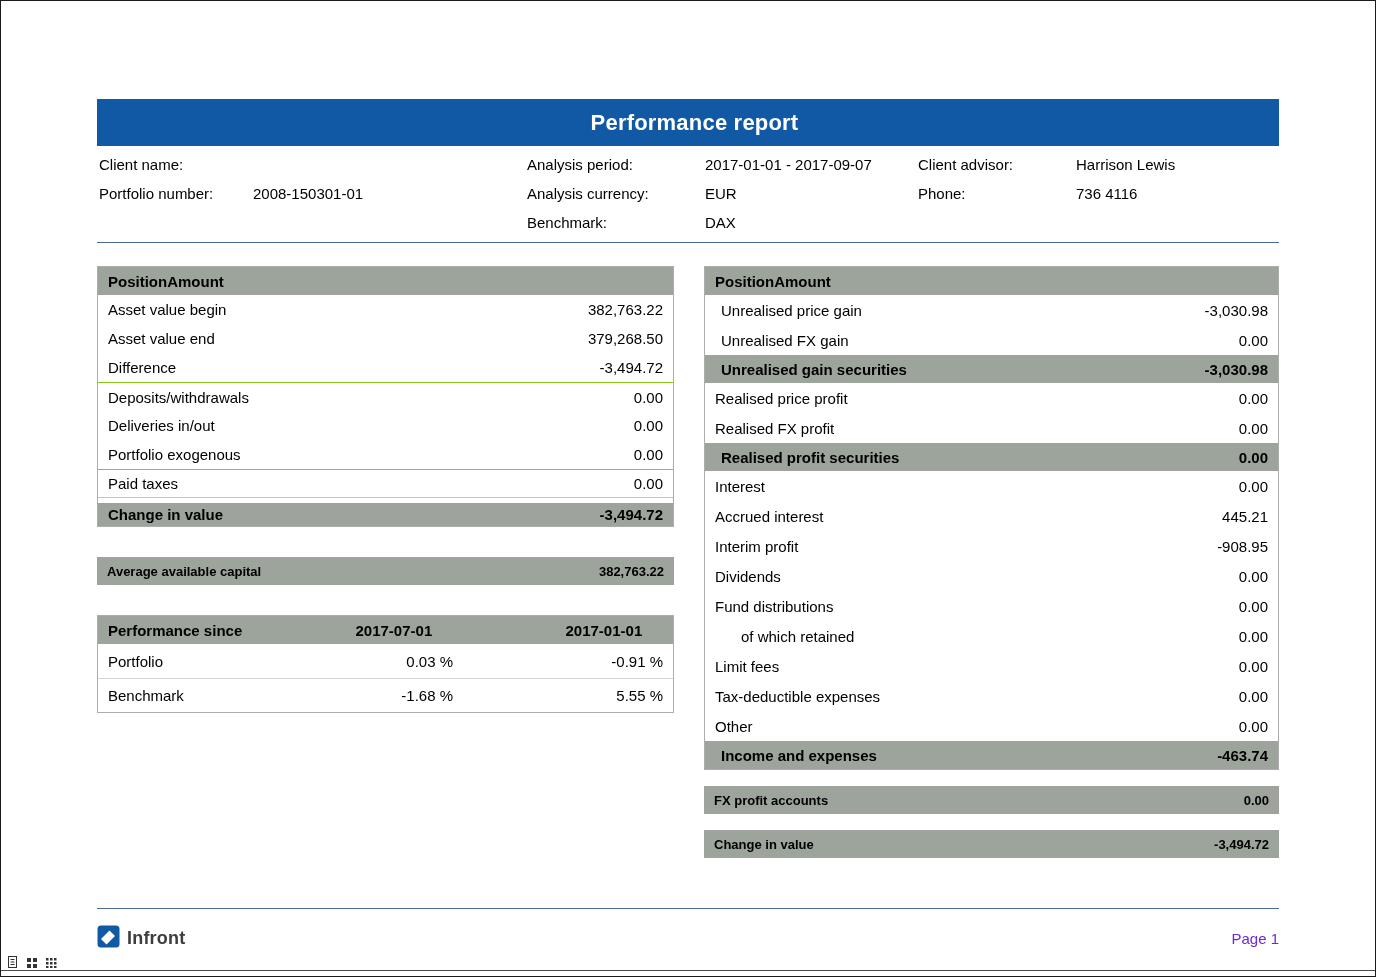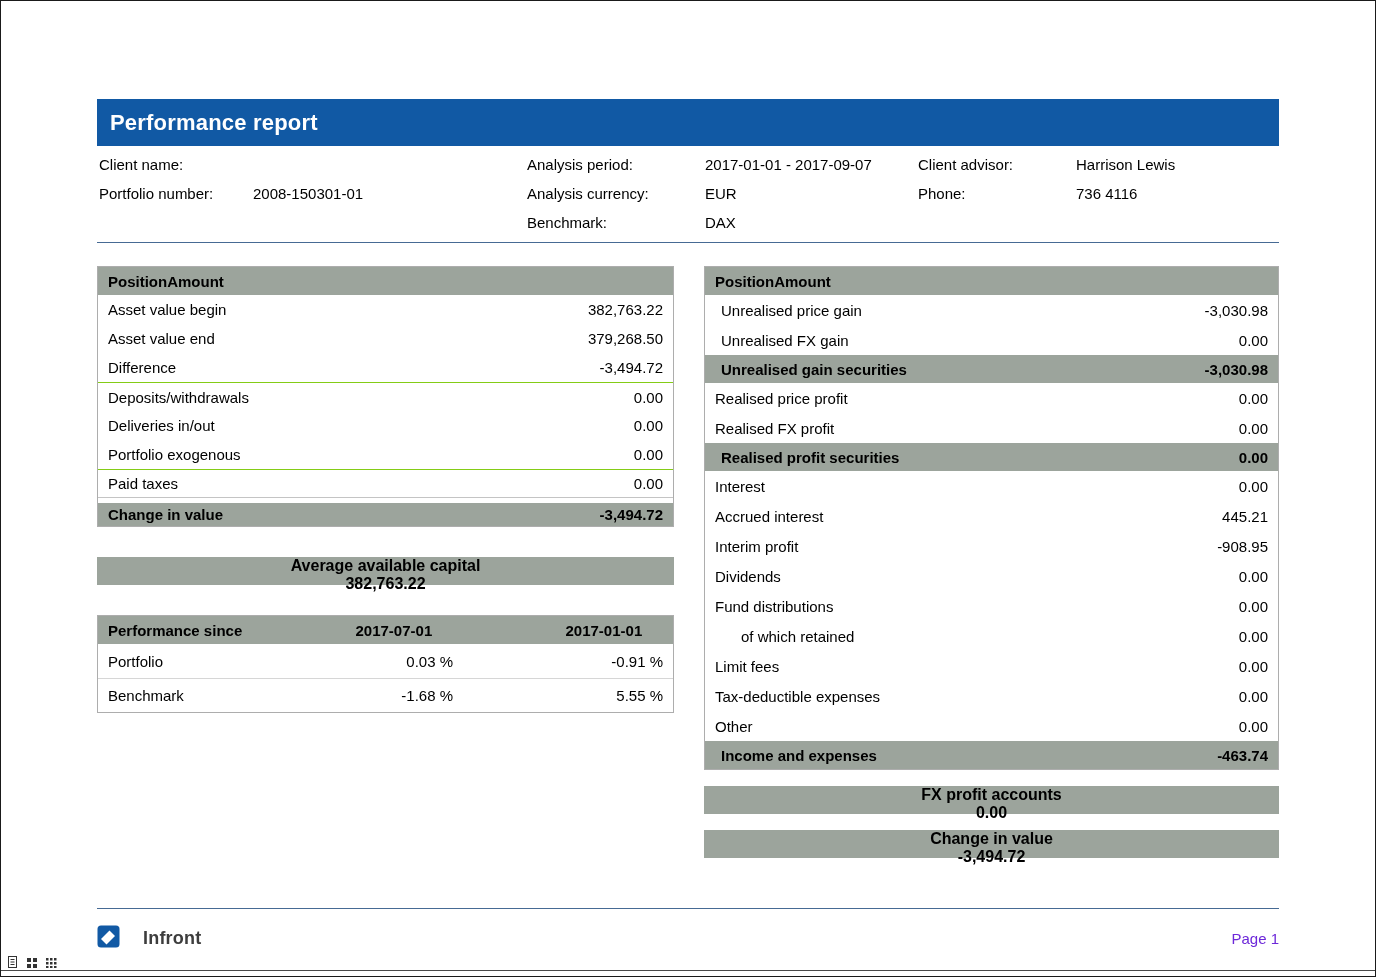--- a/index.html
+++ b/index.html
@@ -9,21 +9,21 @@
   .viewport {
     position:relative; width:1376px; height:977px;
     background:#fff; border:1px solid #1a1a1a; overflow:hidden;
   }
 
   .content { position:absolute; left:96px; top:98px; width:1182px; }
 
   
   .banner {
     height:47px; background:#1159A4; color:#fff;
-    display:flex; align-items:center; padding-left:13px;
+    display:flex; align-items:center; padding-left:13px;justify-content:center;
   }
   .banner .title { font-size:22px; font-weight:bold; letter-spacing:0.2px; }
 
   
   .meta { position:relative; height:96px; font-size:15px; }
   .meta span { position:absolute; white-space:nowrap; }
   .r1 { top:10px; } .r2 { top:39px; } .r3 { top:68px; }
   .c1l { left:2px; }  .c1v { left:156px; }
   .c2l { left:430px; } .c2v { left:608px; }
   .c3l { left:821px; } .c3v { left:979px; }
@@ -47,38 +47,37 @@
   .tbl-right .trow.total { height:28px; }
   .sep-top { border-top:1px solid #84cc16; }
   .sep-bottom { border-bottom:1px solid #C4C4C4; }
   .gap-top { border-top:5px solid #ffffff; }
   .tbl-right .ind1 .cl { padding-left:6px; }
   .tbl-right .ind2 .cl { padding-left:26px; }
   .tbl-right .total .cl { padding-left:6px; }
 
   .bar {
     display:flex; align-items:center; height:28px; padding:0 10px;
-    font-size:16px;
-    flex-direction:column;
+    font-size:13px;
   }
   .bar .cl { flex:1; } .bar .cv { text-align:right; }
   .mt30 { margin-top:30px; }
   .mt16 { margin-top:16px; }
 
   
   .perf .thead .pc1, .perf .trow .pc1 { width:190px; text-align:right; white-space:nowrap; }
   .perf .thead .pc2, .perf .trow .pc2 { width:210px; text-align:right; white-space:nowrap; }
   .perf .trow { height:34px; }
   .perf .trow + .trow { border-top:1px solid #D6D6D6; }
 
   
   .footer-sep { margin-top:50px; border-top:1px solid #466A94; height:0; }
   .footer { display:flex; align-items:center; justify-content:space-between; padding-top:14px; height:44px; }
   .brand { display:flex; align-items:center; gap:7px; }
-  .brand-name { font-size:18px; color:#3d3d3d; font-weight:bold; letter-spacing:0.2px;margin-left:16px; }
+  .brand-name { font-size:18px; color:#3d3d3d; font-weight:bold; letter-spacing:0.2px; }
   .page-label { font-size:15px; color:#6d28d9; }
 
   
   .statusbar {
     position:absolute; left:0; right:0; bottom:5px; height:17px;
     border-bottom:1px solid #4a4a4a;
     display:flex; align-items:center; gap:7px; padding-left:6px;
   }
   .sb-icon { width:12px; height:12px; display:inline-flex; cursor:pointer; }
 </style>

